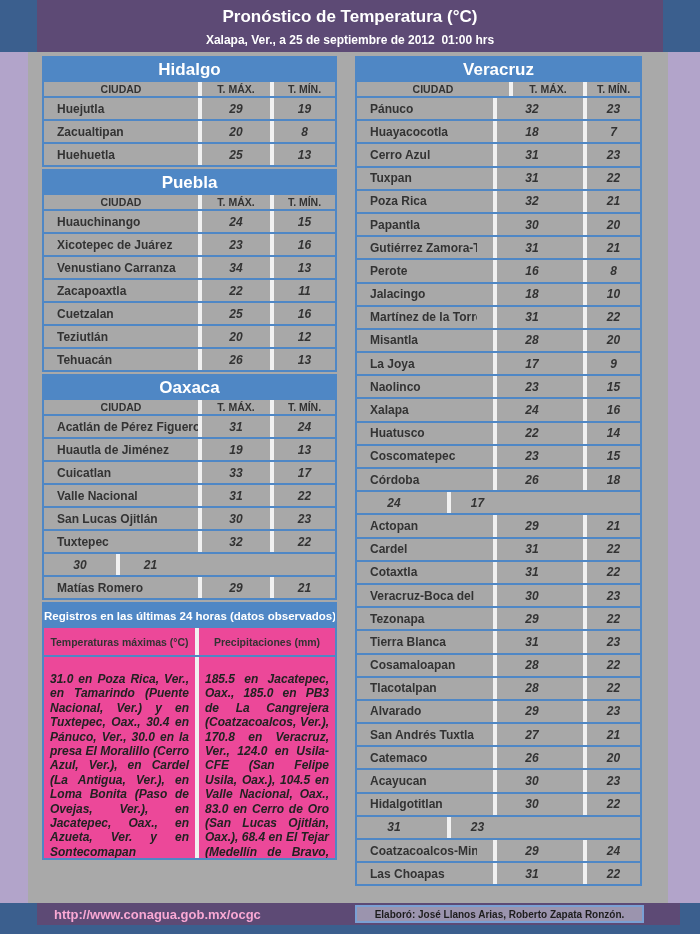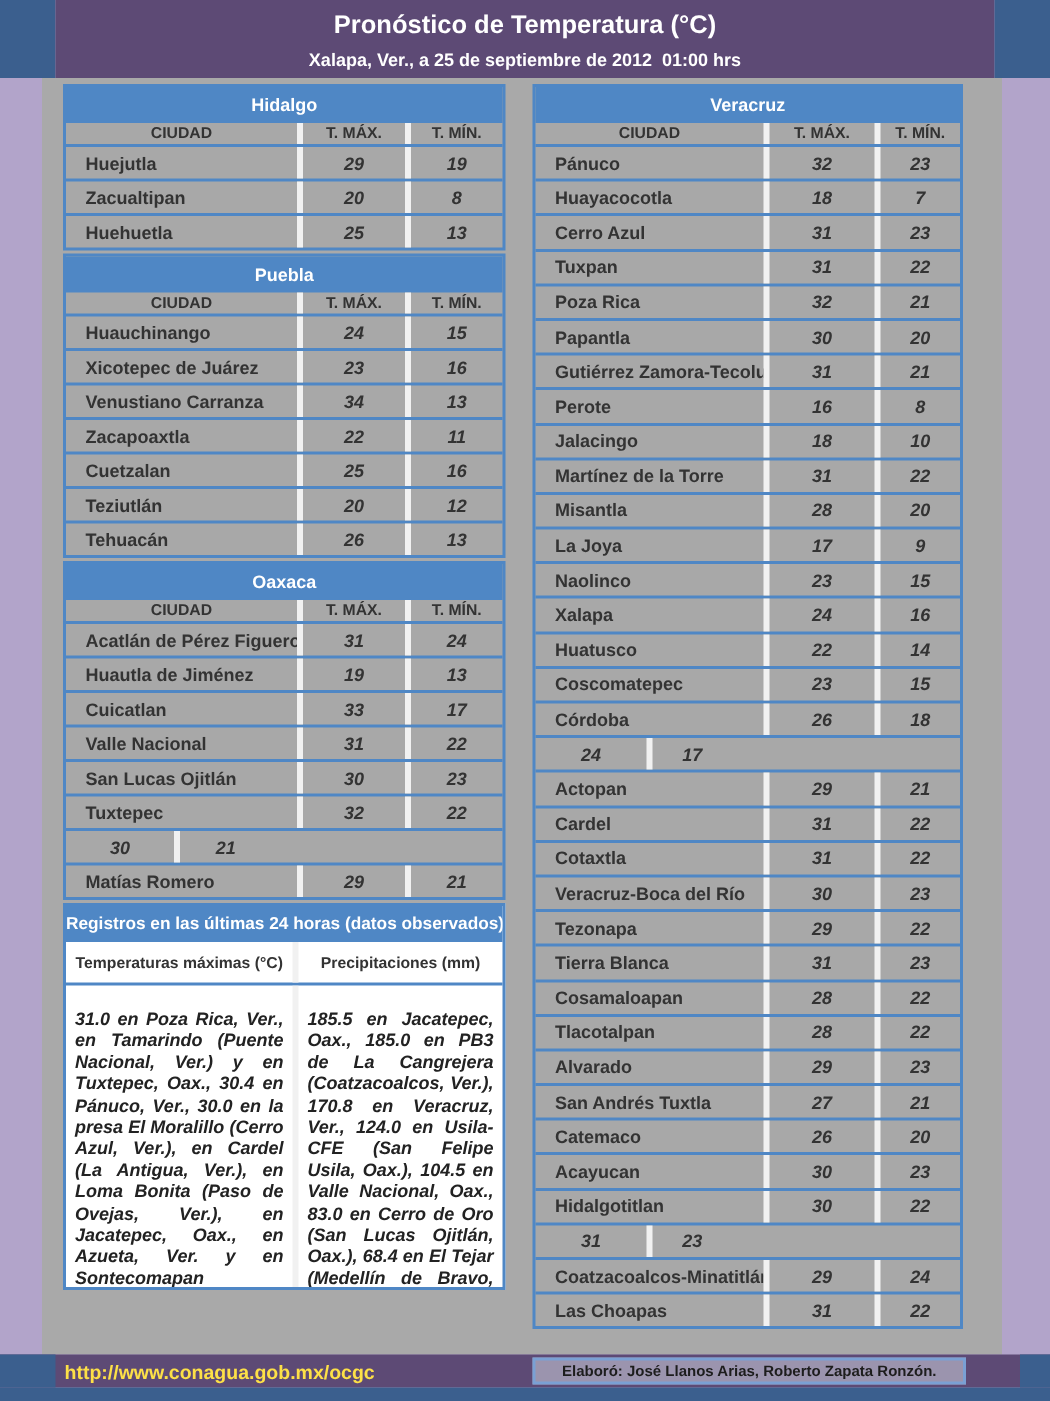--- a/index.html
+++ b/index.html
@@ -13,56 +13,56 @@
   .hdr-title { font-size:17px; font-weight:bold; padding-top:7px; }
   .hdr-sub { font-size:12px; font-weight:bold; margin-top:6px; white-space:pre-wrap; }
 
   
   .content { height:851px; padding:0 32px 0 28px; }
   .panel { background:#a9a9a9; height:851px; display:flex; padding:4px 0 0 14px; }
   .col-l { width:295px; margin-right:18px; }
   .col-r { width:287px; }
 
   .tbl { border:2px solid #4f87c5; background:#a8a8a8; margin-bottom:2px; }
-  .ttl { background:#4f87c5; color:#fff; font-weight:bold; font-size:12px;
+  .ttl { background:#4f87c5; color:#fff; font-weight:bold; font-size:17px;
          text-align:center; height:24px; line-height:24px; overflow:hidden; white-space:nowrap; }
   .hrow { display:flex; height:14px; }
   .trow { display:flex; height:23px; border-top:2px solid #4f87c5; }
-  .vt .trow { height:23.2px; }
+  .vt .trow { height:23.2px;gap:16px; }
   .hrow > div + div, .trow > div + div { border-left:4px solid #f1f1f1; }
   .hc { display:flex; align-items:center; justify-content:center;
         font-weight:bold; font-size:10.5px; color:#333; }
   .hc-city { flex:1 1 auto; }
   .c-city { flex:1 1 auto; display:flex; align-items:center; padding-left:13px;
             font-weight:bold; font-size:12px; color:#333;
             white-space:nowrap; overflow:hidden; }
   .c-max { flex:0 0 72px; }
   .c-min { flex:0 0 65px; }
   .num { display:flex; align-items:center; justify-content:center;
          font-weight:bold; font-style:italic; font-size:12px; color:#333; }
   .vt .c-max { flex-basis:74px; }
   .vt .c-min { flex-basis:57px; }
 
   
-  .reg { border:2px solid #4f87c5; background:#ffffff; margin-top:2px; }
+  .reg { border:2px solid #4f87c5; background:#ec4899; margin-top:2px; }
   .reg .ttl { font-size:11.5px; }
   .reg-head { display:flex; height:27px; }
   .reg-body { display:flex; height:203px; border-top:2px solid #4f87c5; overflow:hidden; }
   .rc1 { flex:0 0 151px; }
   .rc2 { flex:1 1 auto; }
   .reg-head > div + div, .reg-body > div + div { border-left:4px solid #f1f1f1; }
   .reg-head .hc { font-size:10.5px; }
   .reg-text { font-size:12px; font-weight:bold; color:#222; line-height:14.4px;
               text-align:justify; padding:15px 6px;font-style:italic; }
 
   
   .ftr { height:22px; display:flex; background:#5d4a75; align-items:center; }
   .ftr-corner-l { width:37px; height:22px; background:#3b5f8e; }
   .ftr-corner-r { width:20px; height:22px; background:#3b5f8e; }
-  .ftr-url { width:318px; color:#fde047; font-weight:bold; font-size:13px; padding-left:6px; }
+  .ftr-url { width:318px; color:#f9a8d4; font-weight:bold; font-size:13px; padding-left:17px; }
   .credit-box { width:289px; height:18px; margin-right:36px; background:#9b94ae;
                 border:2px solid #7aa0d4; color:#1d1d1d; font-size:10px; font-weight:bold;
                 display:flex; align-items:center; justify-content:center;
                 white-space:nowrap; overflow:hidden; }
   .bottom-strip { height:9px; background:#3b5f8e; }
 </style>
 </head>
 <body>
 
 <div class="page">

